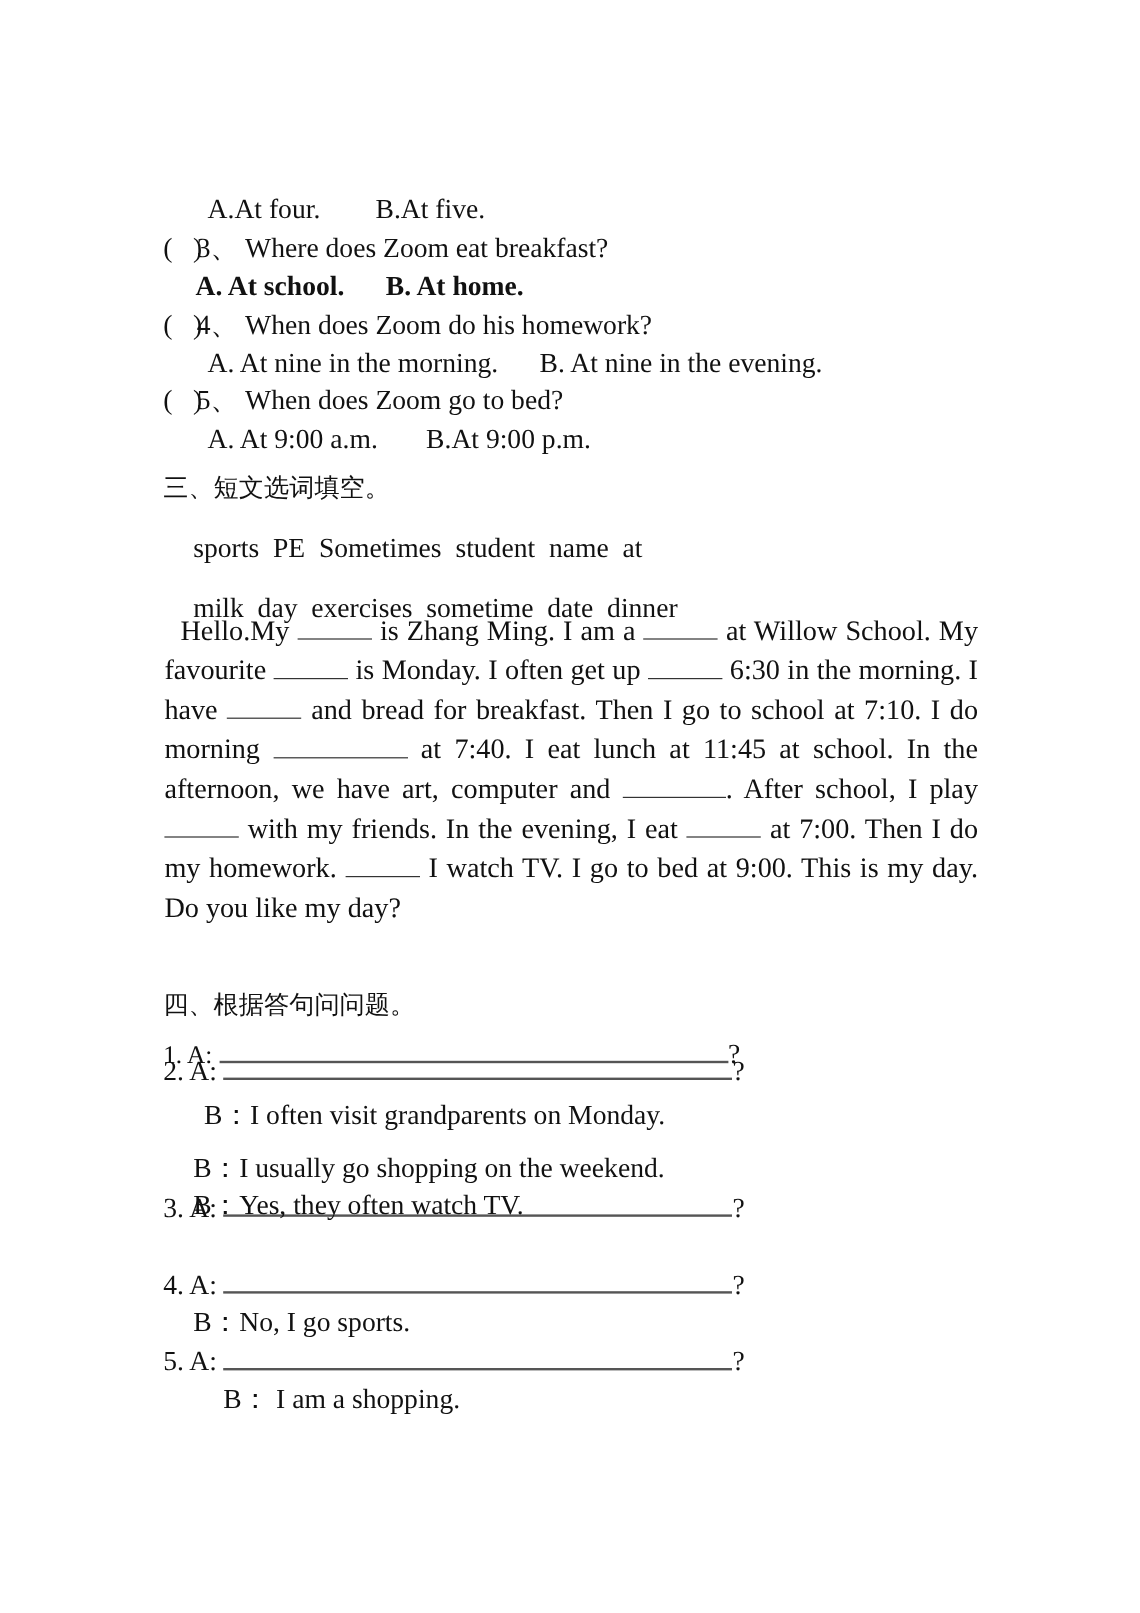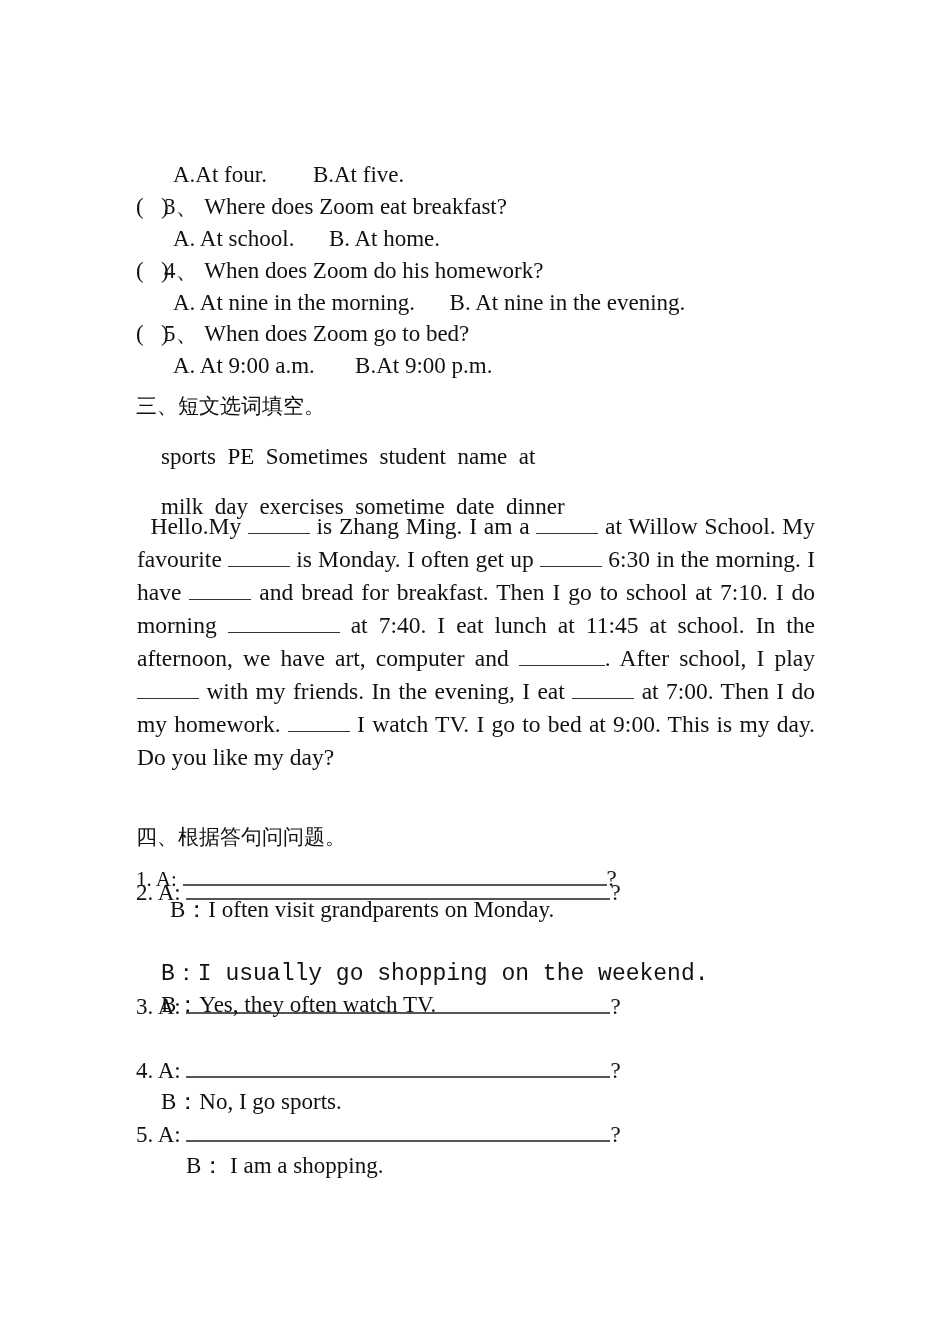--- a/index.html
+++ b/index.html
@@ -22,43 +22,43 @@
     .blank { display: inline-block; border-bottom: 1px solid #333; height: 18px; vertical-align: baseline; }
     .ans-line { display: inline-block; width: 424px; border-bottom: 2px solid #555; height: 20px; vertical-align: baseline; }
   </style>
 </head>
 <body>
 
 <div class="line" style="left:173px; top:139px;">A.At four.        B.At five.</div>
 
 <div class="line" style="left:136px; top:171px;">(   )</div>
 <div class="line" style="left:164px; top:171px;">3、 Where does Zoom eat breakfast?</div>
-<div class="line" style="left:173px; top:203px;">A. At school.      B. At home.</div>
+<div class="line" style="left:163px; top:203px;font-weight:bold;">A. At school.      B. At home.</div>
 
 <div class="line" style="left:136px; top:235px;">(   )</div>
 <div class="line" style="left:164px; top:235px;">4、 When does Zoom do his homework?</div>
 <div class="line" style="left:173px; top:267px;">A. At nine in the morning.      B. At nine in the evening.</div>
 
 <div class="line" style="left:136px; top:298px;">(   )</div>
 <div class="line" style="left:164px; top:298px;">5、 When does Zoom go to bed?</div>
 <div class="line" style="left:173px; top:330px;font-family:Liberation Serif, serif;">A. At 9:00 a.m.       B.At 9:00 p.m.</div>
 
 <div class="line cjk" style="left:136px; top:370px;">三、短文选词填空。</div>
 <div class="line" style="left:161px; top:421px;">sports  PE  Sometimes  student  name  at</div>
 <div class="line" style="left:161px; top:471px;">milk  day  exercises  sometime  date  dinner</div>
 
 <div class="para" style="top:510px;">&nbsp;&nbsp;<span>Hello.My </span><span class="blank" style="width:62px"></span><span> is Zhang Ming. I am a </span><span class="blank" style="width:62px"></span><span> at Willow School. My favourite </span><span class="blank" style="width:62px"></span><span> is Monday. I often get up </span><span class="blank" style="width:62px"></span><span> 6:30 in the morning. I have </span><span class="blank" style="width:62px"></span><span> and bread for breakfast. Then I go to school at 7:10. I do morning </span><span class="blank" style="width:112px"></span><span> at 7:40. I eat lunch at 11:45 at school. In the afternoon, we have art, computer and </span><span class="blank" style="width:86px"></span><span>. After school, I play </span><span class="blank" style="width:62px"></span><span> with my friends. In the evening, I eat </span><span class="blank" style="width:62px"></span><span> at 7:00. Then I do my homework. </span><span class="blank" style="width:62px"></span><span> I watch TV. I go to bed at 9:00. This is my day. Do you like my day?</span></div>
 
 <div class="line cjk" style="left:136px; top:801px;">四、根据答句问问题。</div>
 
 <div class="line" style="left:136px; top:842px;"><span style="font-size:21px;">1. A:</span> <span class="ans-line"></span><span>?</span></div>
-<div class="line" style="left:170px; top:874px;text-align:center;"><span>B：</span><span>I often visit grandparents on Monday.</span></div>
+<div class="line" style="left:170px; top:894px;text-align:center;"><span>B：</span><span>I often visit grandparents on Monday.</span></div>
 
 <div class="line" style="left:136px; top:856px;"><span>2. A:</span> <span class="ans-line"></span><span>?</span></div>
-<div class="line" style="left:161px; top:938px;font-family:Liberation Mono, monospace;"><span>B：</span><span>I usually go shopping on the weekend.</span></div>
+<div class="line" style="left:161px; top:938px;"><span>B：</span><span>I usually go shopping on the weekend.</span></div>
 
 <div class="line" style="left:136px; top:970px;"><span>3. A:</span> <span class="ans-line"></span><span>?</span></div>
 <div class="line" style="left:161px; top:969px;"><span>B：</span><span>Yes, they often watch TV.</span></div>
 
 <div class="line" style="left:136px; top:1034px;"><span>4. A:</span> <span class="ans-line"></span><span>?</span></div>
 <div class="line" style="left:161px; top:1066px;"><span>B：</span><span>No, I go sports.</span></div>
 
 <div class="line" style="left:136px; top:1098px;"><span>5. A:</span> <span class="ans-line"></span><span>?</span></div>
 <div class="line" style="left:186px; top:1130px;"><span>B：</span> <span>I am a shopping.</span></div>
 

